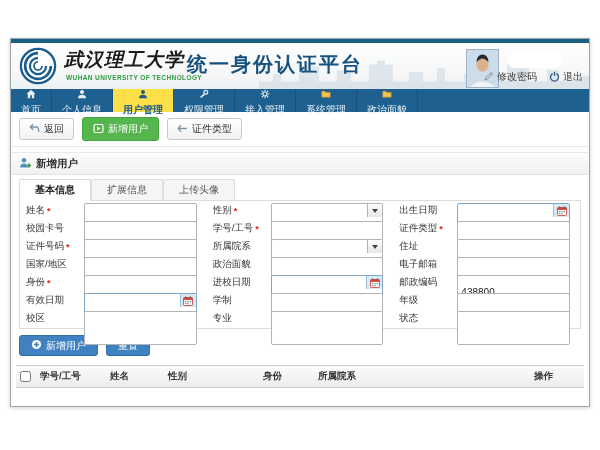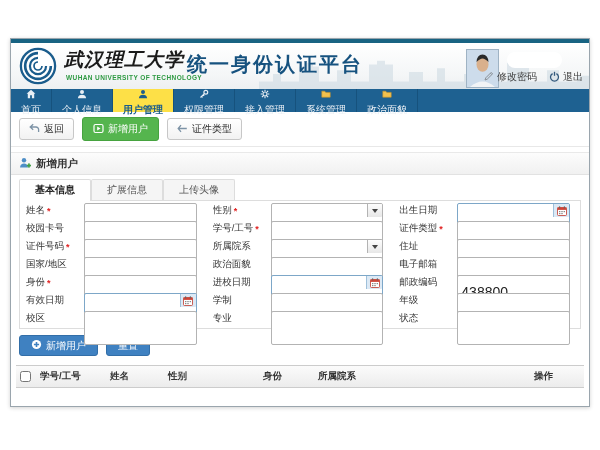--- a/index.html
+++ b/index.html
@@ -38,21 +38,21 @@
   .tab{height:20px;line-height:20px;padding:0 15px;font-size:10px;color:#555;background:#f5f5f5;
     border:1px solid #ddd;border-bottom:none;border-radius:2px 2px 0 0;cursor:pointer;white-space:nowrap;}
   .tab.active{background:#fff;font-weight:bold;color:#222;height:21px;margin-bottom:-1px;}
   
   .form-box{margin:0 8px;border:1px solid #ddd;background:#fff;padding:2px 6px;display:grid;
     grid-template-columns:repeat(3,1fr);column-gap:12px;row-gap:3px;}
   .field{display:flex;align-items:center;height:15px;}
   .fl{flex:0 0 58px;font-size:9.5px;color:#333;display:flex;align-items:center;gap:2px;white-space:nowrap;overflow:hidden;}
   .req{color:#e02020;font-weight:bold;font-size:9px;}
   .fc{flex:1;position:relative;height:15px;margin-right:4px;}
-  .ti{width:100%;height:15px;box-sizing:border-box;border:1px solid #b3b3b3;border-radius:2px;font-size:14px;
+  .ti{width:100%;height:15px;box-sizing:border-box;border:1px solid #b3b3b3;border-radius:2px;font-size:10px;
     padding:16px 3px;color:#222;background:#fff;font-family:inherit;outline:none;}
   .ti.sel{padding-right:16px;}
   .ti.dt{padding-right:18px;border-color:#7da7c8;}
   .dd{position:absolute;right:1px;top:1px;bottom:1px;width:14px;background:linear-gradient(#fdfdfd,#e7e7e7);
     border-left:1px solid #b3b3b3;display:flex;align-items:center;justify-content:center;border-radius:0 1px 1px 0;cursor:pointer;}
   .tri{width:0;height:0;border-left:3px solid transparent;border-right:3px solid transparent;border-top:4px solid #444;}
   .cal{position:absolute;right:1px;top:1px;bottom:1px;width:15px;background:#dcc;background:#dce9f5;
     border-left:1px solid #9fc0da;display:flex;align-items:center;justify-content:center;border-radius:0 1px 1px 0;cursor:pointer;}
   
   .actions{display:flex;gap:8px;padding:6px 8px 5px;}

